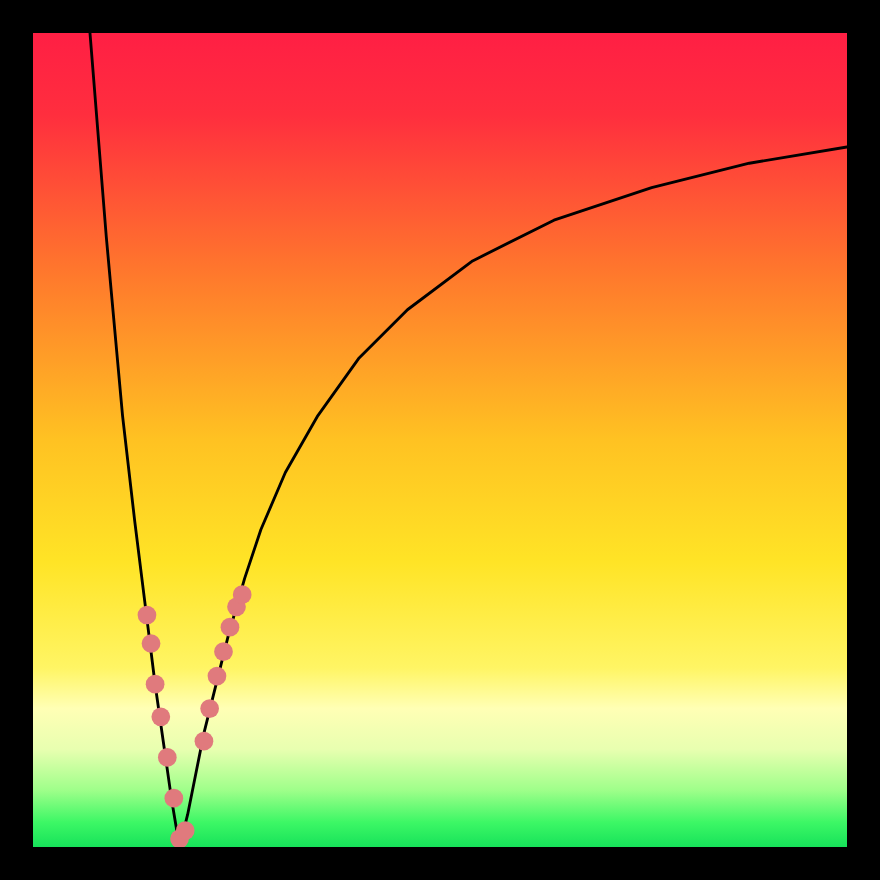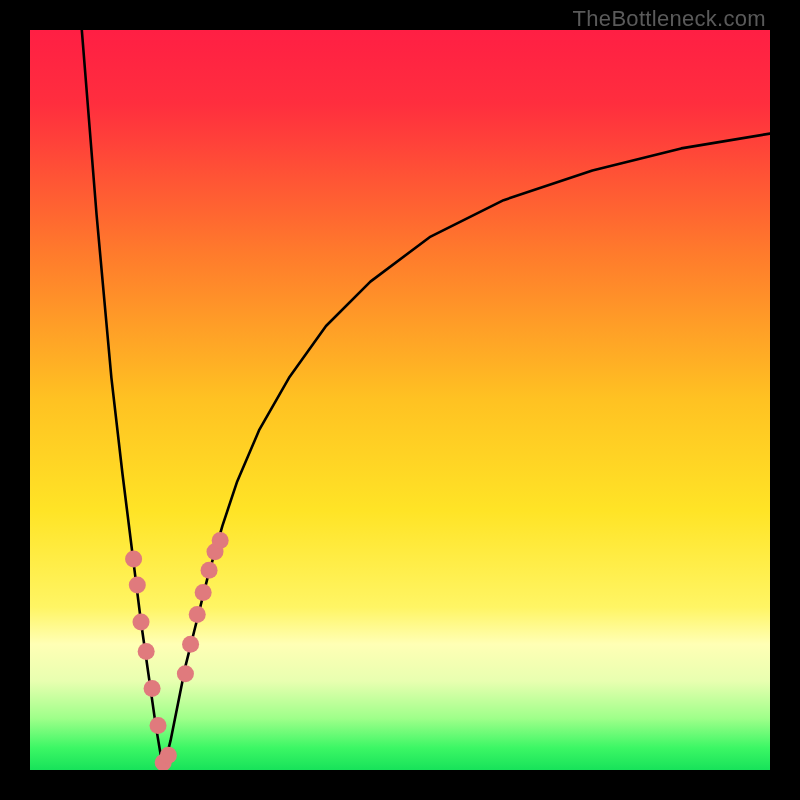--- a/index.html
+++ b/index.html
@@ -47,21 +47,20 @@
     left: 0;
     top: 0;
     width: 100%;
     height: 100%;
   }
 </style>
 </head>
 <body>
 
 <div class="frame">
-  <div class="watermark">TheBottleneck.com</div>
   <div class="plot-area">
     <svg class="gradient" viewBox="0 0 100 100" preserveAspectRatio="none">
       <defs>
         <linearGradient id="bg" x1="0" y1="0" x2="0" y2="1">
             <stop offset="0%" stop-color="#ff1f44"></stop>
             <stop offset="10%" stop-color="#ff2e3e"></stop>
             <stop offset="30%" stop-color="#ff7a2c"></stop>
             <stop offset="50%" stop-color="#ffc222"></stop>
             <stop offset="65%" stop-color="#ffe426"></stop>
             <stop offset="78%" stop-color="#fff564"></stop>

